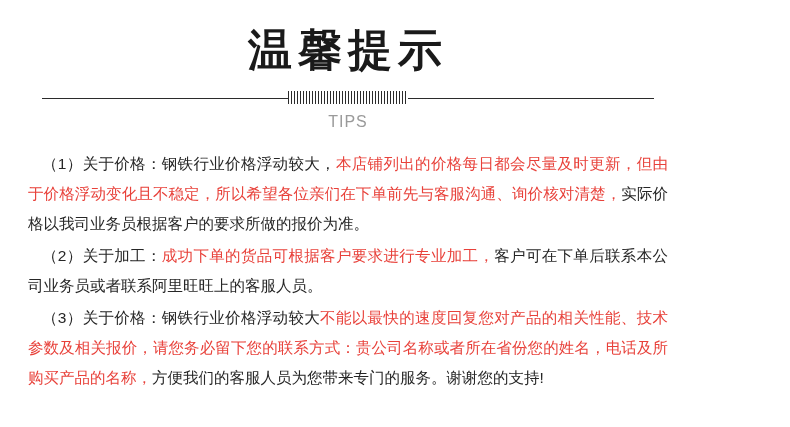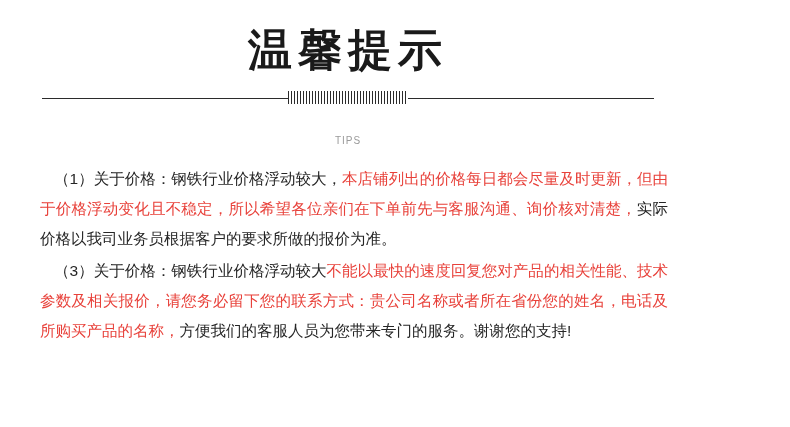--- a/index.html
+++ b/index.html
@@ -57,37 +57,37 @@
     background:
       repeating-linear-gradient(
         90deg,
         #2b2b2b 0px,
         #2b2b2b 1px,
         #ffffff 1px,
         #ffffff 3px
       );
   }
   .tips-label {
-    margin-top: 30px;
+    margin-top: 8px;
     text-align: center;
-    font-size: 10px;
+    font-size: 16px;
     letter-spacing: 1px;
     color: #9a9a9a;
   }
 
   
   .content {
     margin: 18px 28px 0 28px;
     font-size: 15.5px;
     line-height: 30px;
     color: #262626;
     text-align: justify;
   }
   .para {
-    margin: 0 0 2px 12px;
+    margin: 0 0 2px 0;
     text-indent: 0;
   }
   .para .lead {
     margin-left: 14px;
   }
   .hl {
     color: #e8413a;
   }
   .ink {
     color: #262626;
@@ -104,16 +104,17 @@
     <div class="rule-wrap">
       <div class="rule-line"></div>
       <div class="rule-center"></div>
     </div>
 
     <div class="tips-label">TIPS</div>
   </div>
 
   <div class="content" id="notes-list">
       <p class="para"><span class="lead ink">（1）</span><span class="ink">关于价格：</span><span class="ink">钢铁行业价格浮动较大，</span><span class="hl">本店铺列出的价格每日都会尽量及时更新，但由于价格浮动变化且不稳定，所以希望各位亲们在下单前先与客服沟通、询价核对清楚，</span><span class="ink">实际价格以我司业务员根据客户的要求所做的报价为准。</span></p>
+      <p class="para"><span class="lead ink">（2）</span><span class="ink">关于加工：</span><span class="hl">成功下单的货品可根据客户要求进行专业加工，</span><span class="ink">客户可在下单后联系本公司业务员或者联系阿里旺旺上的客服人员。</span></p>
       <p class="para"><span class="lead ink">（3）</span><span class="ink">关于价格：</span><span class="ink">钢铁行业价格浮动较大</span><span class="hl">不能以最快的速度回复您对产品的相关性能、技术参数及相关报价，请您务必留下您的联系方式：贵公司名称或者所在省份您的姓名，电话及所购买产品的名称，</span><span class="ink">方便我们的客服人员为您带来专门的服务。谢谢您的支持!</span></p>
     </div>
 
 </div>
 
 </body></html>

